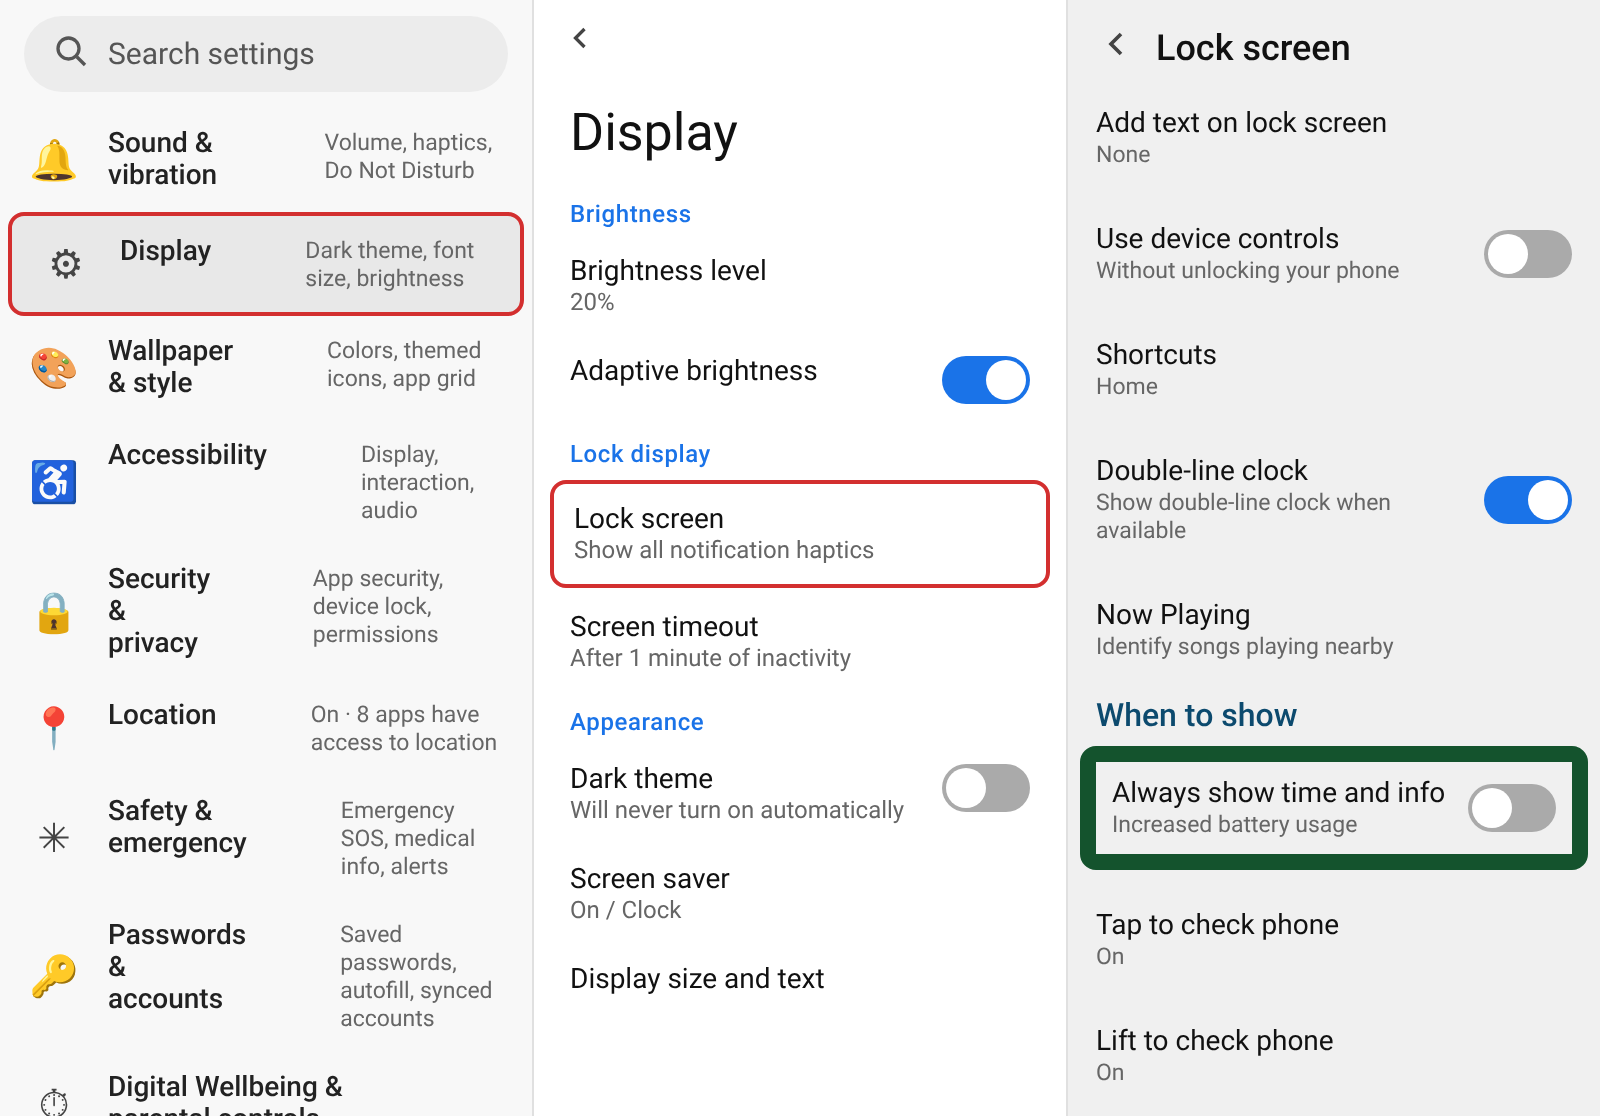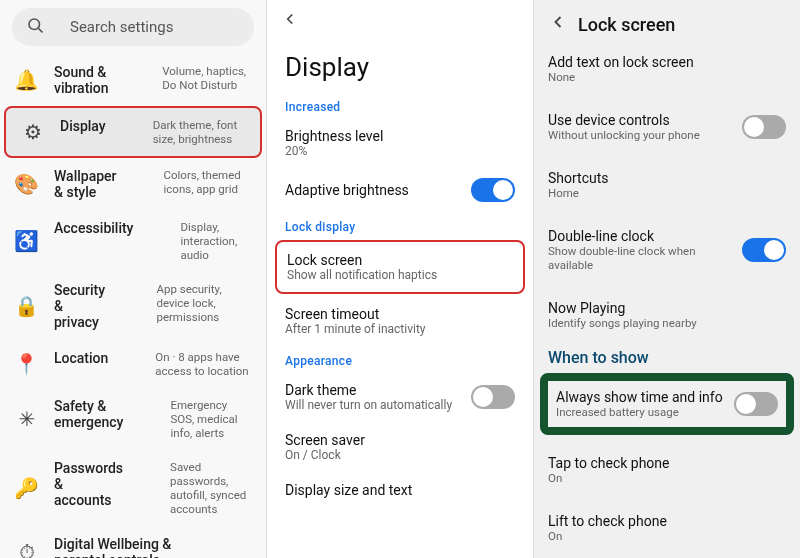--- a/index.html
+++ b/index.html
@@ -23,21 +23,21 @@
       height: 558px;
       overflow: hidden;
     }
     .search-bar {
       display: flex;
       align-items: center;
       background: #ececec;
       border-radius: 24px;
       margin: 8px 12px;
       padding: 8px 14px;
-      gap: 26px;
+      gap: 10px;
     }
     .search-bar svg { flex-shrink: 0; }
     .search-bar span {
       font-size: 15px;
       color: #555;
     }
     .nav-list {
       overflow-y: auto;
       flex: 1;
     }
@@ -95,21 +95,20 @@
     }
     .section-label {
       font-size: 12px;
       color: #1a73e8;
       font-weight: 500;
       padding: 8px 18px 4px 18px;
       letter-spacing: 0.3px;
     }
     .setting-row {
       display: flex;
-      align-items: center;
       justify-content: space-between;
       padding: 10px 18px;
       cursor: pointer;
     }
     .setting-row.highlighted {
       border: 2px solid #d32f2f;
       border-radius: 8px;
       margin: 2px 8px;
       padding: 10px 10px;
     }
@@ -293,21 +292,21 @@
 </div>
 
 <div class="middle-panel">
   <div class="back-row">
     <svg width="18" height="18" viewBox="0 0 24 24" fill="none" stroke="#444" stroke-width="2.2">
       <polyline points="15 18 9 12 15 6"></polyline>
     </svg>
   </div>
   <div class="panel-title">Display</div>
 
-  <div class="section-label">Increased</div>
+  <div class="section-label">Brightness</div>
   <div class="setting-row">
     <div class="row-text">
       <div class="row-title">Brightness level</div>
       <div class="row-sub">20%</div>
     </div>
   </div>
   <div class="setting-row">
     <div class="row-text">
       <div class="row-title">Adaptive brightness</div>
     </div>

